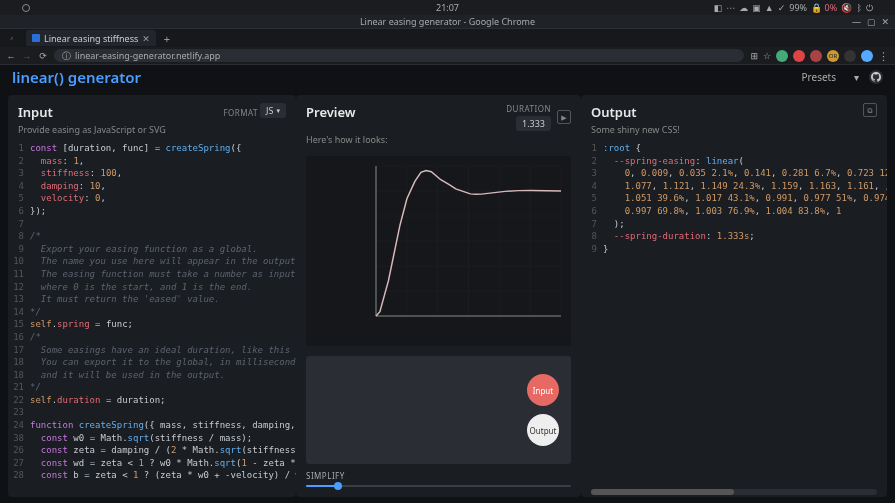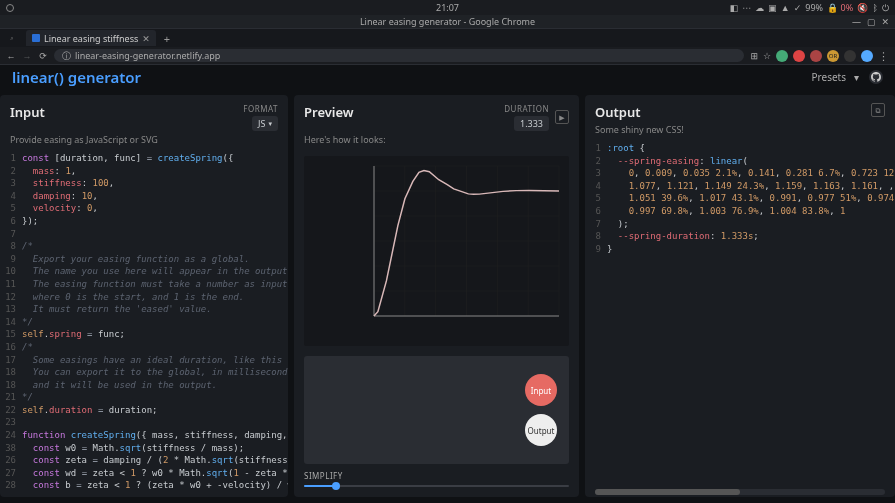--- a/index.html
+++ b/index.html
@@ -1,47 +1,47 @@
 <!DOCTYPE html>
 <html><head>
 <meta charset="utf-8">
 <style>
 *{box-sizing:border-box;margin:0;padding:0}
 body{width:895px;height:503px;background:#0f1114;font-family:system-ui,-apple-system,sans-serif;color:#c8ccd0;overflow:hidden;font-size:11px}
-.topbar{height:15px;background:#1a1c20;display:flex;align-items:center;justify-content:space-between;padding:0 6px;font-size:9px;color:#aaa}
+.topbar{height:15px;background:#1a1c20;display:flex;align-items:center;justify-content:space-between;padding:0 22px;font-size:9px;color:#aaa}
 .topbar-left{display:flex;gap:4px;align-items:center}
 .topbar-center{position:absolute;left:50%;transform:translateX(-50%);font-size:9px}
 .topbar-right{display:flex;gap:4px;align-items:center}
 .titlebar{height:14px;background:#1f2226;display:flex;align-items:center;justify-content:center;font-size:9px;color:#aaa;border-bottom:1px solid #2a2d33}
 .tabrow{height:18px;background:#16181c;display:flex;align-items:center;padding-left:8px;gap:4px}
 .windowbtns{display:flex;gap:2px;margin-right:6px}
 .wbtn{width:8px;height:8px;display:inline-flex;align-items:center;justify-content:center;font-size:6px;color:#888;cursor:pointer}
 .tab{background:#22252b;height:16px;display:flex;align-items:center;padding:0 6px;font-size:9px;color:#ccc;border-radius:3px 3px 0 0;gap:4px}
 .tab-favicon{width:8px;height:8px;background:#2a6fd6;border-radius:1px}
 .tab-close{font-size:9px;color:#999;cursor:pointer}
 .newtab{color:#999;font-size:11px;padding:0 4px;cursor:pointer}
 .urlbar{height:18px;background:#1a1c20;display:flex;align-items:center;padding:0 6px;gap:6px;border-bottom:1px solid #2a2d33}
 .navicn{width:10px;height:10px;display:flex;align-items:center;justify-content:center;cursor:pointer;font-size:9px;color:#aaa}
 .urlinput{flex:1;background:#2a2d33;border-radius:8px;height:13px;display:flex;align-items:center;padding:0 8px;font-size:9px;color:#aaa}
 .righticons{display:flex;gap:5px;align-items:center}
 .ricn{width:12px;height:12px;border-radius:50%;font-size:8px;display:flex;align-items:center;justify-content:center}
 .header{height:24px;display:flex;align-items:center;justify-content:space-between;padding:0 12px}
 .title{color:#4a9eff;font-size:15px;font-weight:600}
 .hdr-right{display:flex;gap:10px;align-items:center}
-.presets{display:flex;align-items:flex-end;gap:8px;font-size:10px;color:#aaa;cursor:pointer}
+.presets{display:flex;align-items:flex-end;gap:18px;font-size:10px;color:#aaa;cursor:pointer}
 .gh{width:14px;height:14px;background:#2a2d33;border-radius:50%;display:flex;align-items:center;justify-content:center;cursor:pointer}
-.content{display:flex;padding:6px 0;gap:6px;height:calc(100% - 89px)}
+.content{display:flex;padding:6px 8px;gap:0;height:calc(100% - 89px)}
 .panel{background:#1a1d22;border-radius:4px;display:flex;flex-direction:column;overflow:hidden}
 .p-input{flex:0 0 288px}
 .p-preview{flex:0 0 285px}
 .p-output{flex:1}
 .phead{padding:8px 10px 2px;display:flex;justify-content:space-between;align-items:flex-start}
 .ptitle{font-size:13px;font-weight:600;color:#e8e8e8}
 .psub{font-size:9px;color:#888;padding:0 10px 6px}
-.pctl{display:flex;flex-direction:column;align-items:flex-end;gap:2px}
+.pctl{display:flex;flex-direction:row;align-items:flex-end;gap:2px}
 .pctl-lbl{font-size:8px;color:#888;letter-spacing:0.5px}
 .pctl-val{background:#2a2d33;padding:1px 6px;border-radius:3px;font-size:9px;display:flex;align-items:center;gap:3px}
 .pctl-sel{cursor:pointer}
 .code{flex:1;overflow:auto;font-family:Menlo,Monaco,monospace;font-size:9px;line-height:1.4;padding:0 4px}
 .cl{display:flex}
 .ln{width:18px;text-align:right;color:#555;flex-shrink:0;padding-right:6px;user-select:none}
 .ct{white-space:pre;color:#c8ccd0}
 .kw{color:#c678dd}
 .num{color:#d19a66}
 .fn{color:#61afef}

